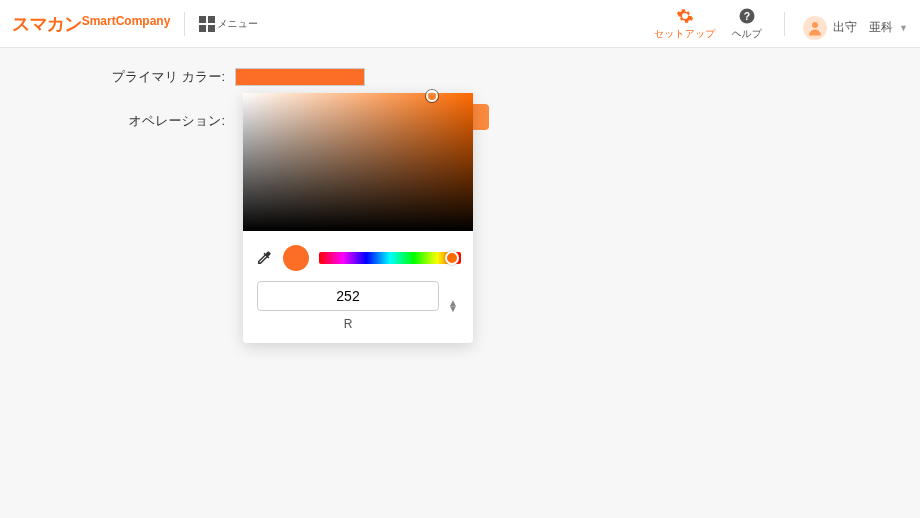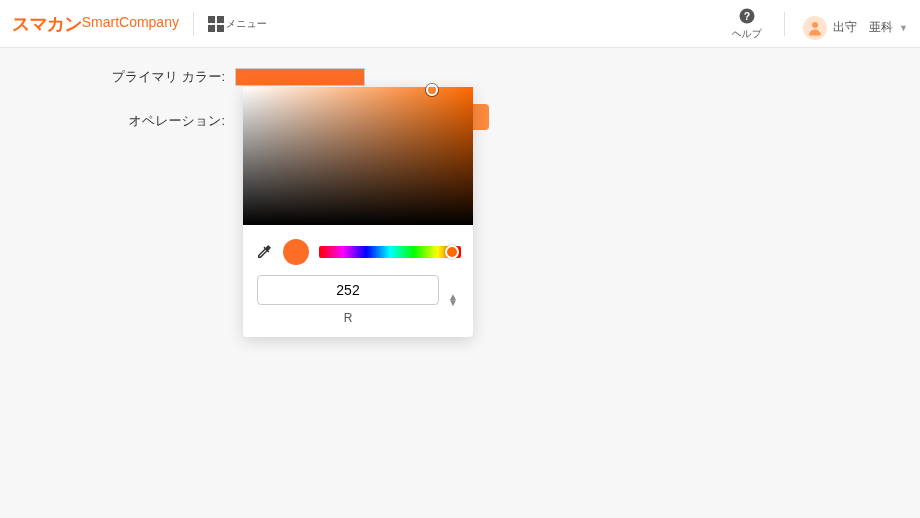--- a/index.html
+++ b/index.html
@@ -1,42 +1,42 @@
 <!DOCTYPE html>
 <html><head>
 <meta charset="utf-8">
 <style>
 * { box-sizing: border-box; margin: 0; padding: 0; }
 body { font-family: -apple-system, "Hiragino Sans", "Meiryo", sans-serif; background: #f7f7f7; width: 920px; height: 518px; overflow: hidden; }
 
 .header { background: #fff; height: 48px; border-bottom: 1px solid #e5e5e5; display: flex; align-items: center; padding: 0 12px; }
 .logo { display: flex; flex-direction: row; line-height: 1; }
 .logo-main { color: #ff6b1a; font-weight: 900; font-size: 18px; letter-spacing: -1px; }
-.logo-sub { color: #ff6b1a; font-size: 14px; font-weight: 400; }
+.logo-sub { color: #ff6b1a; font-size: 12px; font-weight: 700; }
 .vdiv { width: 1px; height: 24px; background: #e0e0e0; margin: 0 14px; }
 .menu-btn { display: flex; flex-direction: row; align-items: center; gap: 2px; cursor: pointer; }
 .menu-grid { width: 16px; height: 16px; display: grid; grid-template-columns: 1fr 1fr; grid-template-rows: 1fr 1fr; gap: 2px; }
 .menu-grid span { background: #555; }
 .menu-label { font-size: 10px; color: #555; }
 
 .spacer { flex: 1; }
 .hbtn { display: flex; flex-direction: column; align-items: center; font-size: 10px; cursor: pointer; margin: 0 8px; }
 .hbtn-icon { width: 18px; height: 18px; margin-bottom: 2px; display: flex; align-items: center; justify-content: center; }
 .setup-label { color: #ff6b1a; }
 .help-label { color: #555; }
 .user { display: flex; align-items: center; gap: 6px; font-size: 12px; color: #555; cursor: pointer; margin-left: 4px; margin-top: 8px; }
 .avatar { width: 24px; height: 24px; border-radius: 50%; background: #ffe3cf; display: flex; align-items: center; justify-content: center; }
 
 .content { padding: 20px 0 0 0; }
 .row { display: flex; align-items: flex-end; margin-bottom: 18px; }
 .label { width: 235px; text-align: right; font-size: 13px; color: #333; padding-right: 10px; }
 .color-swatch { width: 130px; height: 18px; border: 1px solid #ccc; background: #fc6d26; cursor: pointer; }
 .orange-box { width: 32px; height: 26px; border-radius: 4px; background: #fc8a3f; margin-left: 222px; }
 
-.picker { position: absolute; left: 243px; top: 87px; width: 230px; background: #fff; border-radius: 4px; box-shadow: 0 4px 16px rgba(0,0,0,.15); z-index: 10; }
+.picker { position: absolute; left: 243px; top: 93px; width: 230px; background: #fff; border-radius: 4px; box-shadow: 0 4px 16px rgba(0,0,0,.15); z-index: 10; }
 .sv-area { position: relative; height: 138px; background: linear-gradient(to top, #000, rgba(0,0,0,0)), linear-gradient(to right, #fff, rgba(255,255,255,0)), #ff6a00; cursor: crosshair; }
 .sv-cursor { position: absolute; width: 12px; height: 12px; border: 2px solid #fff; border-radius: 50%; box-shadow: 0 0 0 1px rgba(0,0,0,.5); transform: translate(-50%, -50%); left: 82%; top: 2%; }
 .picker-mid { display: flex; align-items: center; padding: 14px 12px 10px; gap: 10px; }
 .eyedropper { width: 18px; height: 18px; cursor: pointer; }
 .preview { width: 26px; height: 26px; border-radius: 50%; background: #fc6d26; }
 .hue { position: relative; flex: 1; height: 12px; border-radius: 2px; background: linear-gradient(to right, #f00, #ff00ff, #0000ff, #00ffff, #00ff00, #ffff00, #f00); cursor: pointer; }
 .hue-thumb { position: absolute; right: 2px; top: 50%; width: 14px; height: 14px; border-radius: 50%; background: #ff6a00; border: 2px solid #fff; box-shadow: 0 0 2px rgba(0,0,0,.4); transform: translateY(-50%); }
 .rgb-row { display: flex; gap: 8px; padding: 0 14px 8px; align-items: center; }
 .rgb-col { flex: 1; text-align: center; }
 .rgb-input { width: 100%; height: 30px; text-align: center; font-size: 14px; border: 1px solid #ccc; border-radius: 4px; }
@@ -56,20 +56,28 @@
   <div class="menu-btn">
     <div class="menu-grid">
         <span></span>
         <span></span>
         <span></span>
         <span></span>
       </div>
     <span class="menu-label">メニュー</span>
   </div>
   <div class="spacer"></div>
+  <div class="hbtn">
+    <div class="hbtn-icon">
+      <svg viewBox="0 0 24 24" width="18" height="18">
+          <path fill="#ff6b1a" d="M12 8a4 4 0 100 8 4 4 0 000-8zm9 4a7 7 0 01-.1 1.2l2 1.6-2 3.4-2.4-1a7 7 0 01-2 1.2l-.4 2.6h-4l-.4-2.6a7 7 0 01-2-1.2l-2.4 1-2-3.4 2-1.6A7 7 0 013 12a7 7 0 01.1-1.2l-2-1.6 2-3.4 2.4 1a7 7 0 012-1.2L7.9 3h4l.4 2.6a7 7 0 012 1.2l2.4-1 2 3.4-2 1.6c.1.4.1.8.1 1.2z"></path>
+        </svg>
+    </div>
+    <span class="setup-label">セットアップ</span>
+  </div>
   <div class="hbtn">
     <div class="hbtn-icon">
       <svg viewBox="0 0 24 24" width="18" height="18">
           <circle cx="12" cy="12" r="10" fill="#555"></circle>
           <text x="12" y="17" text-anchor="middle" fill="#fff" font-size="14" font-weight="bold">?</text>
         </svg>
     </div>
     <span class="help-label">ヘルプ</span>
   </div>
   <div class="vdiv"></div>

